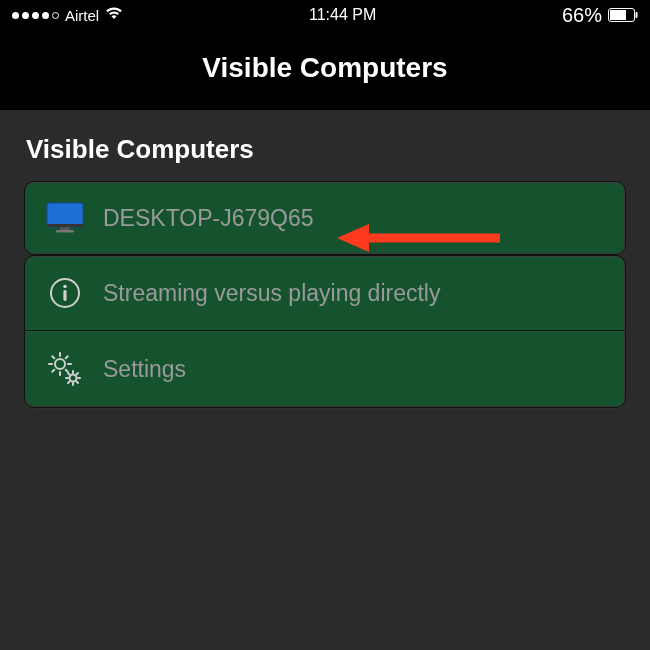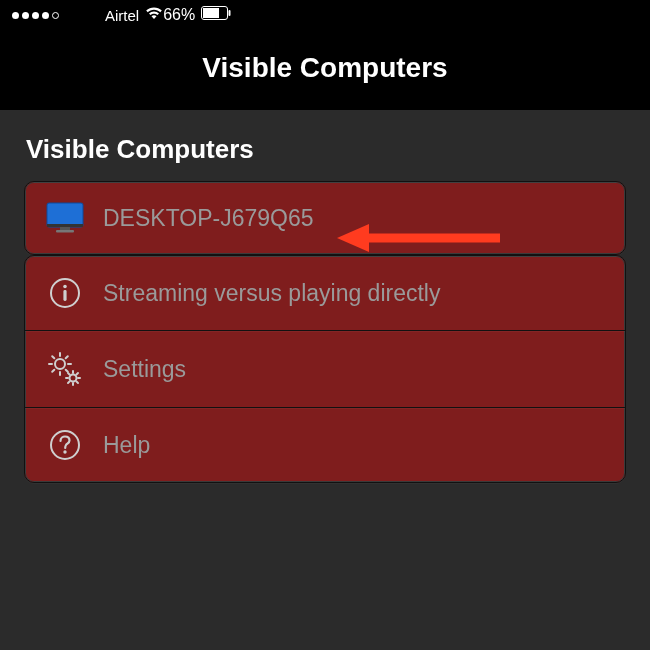--- a/index.html
+++ b/index.html
@@ -19,24 +19,24 @@
     align-items: center;
     padding: 0 12px;
     font-size: 16px;
     color: #fff;
   }
   .status-left { display: flex; align-items: center; gap: 6px; }
   .signal-dots { display: flex; gap: 3px; align-items: center; }
   .dot { width: 7px; height: 7px; border-radius: 50%; }
   .dot.filled { background: #fff; }
   .dot.empty { border: 1px solid #fff; background: transparent; }
-  .carrier { font-size: 15px; margin-left: 40px; }
+  .carrier { font-size: 15px; }
   .wifi-icon { display: inline-block; }
   .status-center { flex: 1; text-align: center; font-size: 16px; font-weight: 500; }
-  .status-right { display: flex; align-items: center; gap: 6px; font-size: 16px; justify-content: center; }
+  .status-right { display: flex; align-items: center; gap: 6px; font-size: 20px; justify-content: center; }
   .battery { display: inline-block; }
   .header {
     background: #000;
     text-align: center;
     padding: 22px 0 26px 0;
   }
   .header-title {
     font-size: 28px;
     font-weight: 700;
     color: #fff;
@@ -47,21 +47,21 @@
   .section-title {
     font-size: 26px;
     font-weight: 700;
     color: #fff;
     padding: 24px 26px 16px 26px;
   }
   .group {
     margin: 0 24px;
     border: 1px solid #111;
     border-radius: 10px;
-    background: #7f1d1d;
+    background: #14532d;
     box-shadow: inset 0 0 0 1px #3a3a3a, 0 1px 0 rgba(255,255,255,0.03);
     overflow: hidden;
   }
   .row {
     display: flex;
     align-items: center;
     gap: 18px;
     padding: 20px 20px;
     border-bottom: 1px solid #111;
     box-shadow: 0 1px 0 rgba(255,255,255,0.04) inset;
@@ -101,20 +101,21 @@
     </span>
     <span class="carrier">Airtel</span>
     <span class="wifi-icon">
       <svg width="18" height="14" viewBox="0 0 18 14">
         <path d="M9 13 L6.5 10.2 C7.2 9.6 8.1 9.2 9 9.2 C9.9 9.2 10.8 9.6 11.5 10.2 Z" fill="#fff"></path>
         <path d="M4 7.5 C5.4 6.2 7.1 5.5 9 5.5 C10.9 5.5 12.6 6.2 14 7.5 L12.5 9.1 C11.5 8.2 10.3 7.7 9 7.7 C7.7 7.7 6.5 8.2 5.5 9.1 Z" fill="#fff"></path>
         <path d="M1.2 4.6 C3.3 2.6 6.1 1.5 9 1.5 C11.9 1.5 14.7 2.6 16.8 4.6 L15.3 6.2 C13.6 4.6 11.4 3.7 9 3.7 C6.6 3.7 4.4 4.6 2.7 6.2 Z" fill="#fff"></path>
       </svg>
     </span>
   </div>
+  <div class="status-center">11:44 PM</div>
   <div class="status-right">
     <span>66%</span>
     <span class="battery">
       <svg width="30" height="14" viewBox="0 0 30 14">
         <rect x="0.5" y="0.5" width="26" height="13" rx="2.5" fill="none" stroke="#fff" stroke-width="1"></rect>
         <rect x="27.5" y="4" width="2" height="6" rx="1" fill="#fff"></rect>
         <rect x="2" y="2" width="16" height="10" fill="#fff"></rect>
       </svg>
     </span>
   </div>
@@ -176,30 +177,20 @@
               <line x1="22" y1="22" x2="23.5" y2="23.5"></line>
               <line x1="30.5" y1="30.5" x2="32" y2="32"></line>
               <line x1="32" y1="22" x2="30.5" y2="23.5"></line>
               <line x1="23.5" y1="30.5" x2="22" y2="32"></line>
             </g>
           </g>
         </svg>
       </span>
       <span class="row-label">Settings</span>
     </div>
-    <div class="row">
-      <span class="icon-slot">
-        <svg width="34" height="34" viewBox="0 0 34 34">
-          <circle cx="17" cy="17" r="14" fill="none" stroke="#cfcfcf" stroke-width="2"></circle>
-          <path d="M12.5 13 C12.5 10 15 8.5 17 8.5 C19.5 8.5 21.5 10 21.5 12.5 C21.5 15 19 15.5 18 17 C17.4 17.9 17.2 18.5 17.2 20" fill="none" stroke="#cfcfcf" stroke-width="2.2" stroke-linecap="round"></path>
-          <circle cx="17" cy="24" r="1.7" fill="#cfcfcf"></circle>
-        </svg>
-      </span>
-      <span class="row-label">Help</span>
-    </div>
   </div>
 
 </div>
 
 <div class="arrow-annotation">
   <svg width="170" height="40" viewBox="0 0 170 40">
     <line x1="165" y1="20" x2="30" y2="20" stroke="#ff3b1f" stroke-width="9"></line>
     <polygon points="2,20 34,6 34,34" fill="#ff3b1f"></polygon>
   </svg>
 </div>

